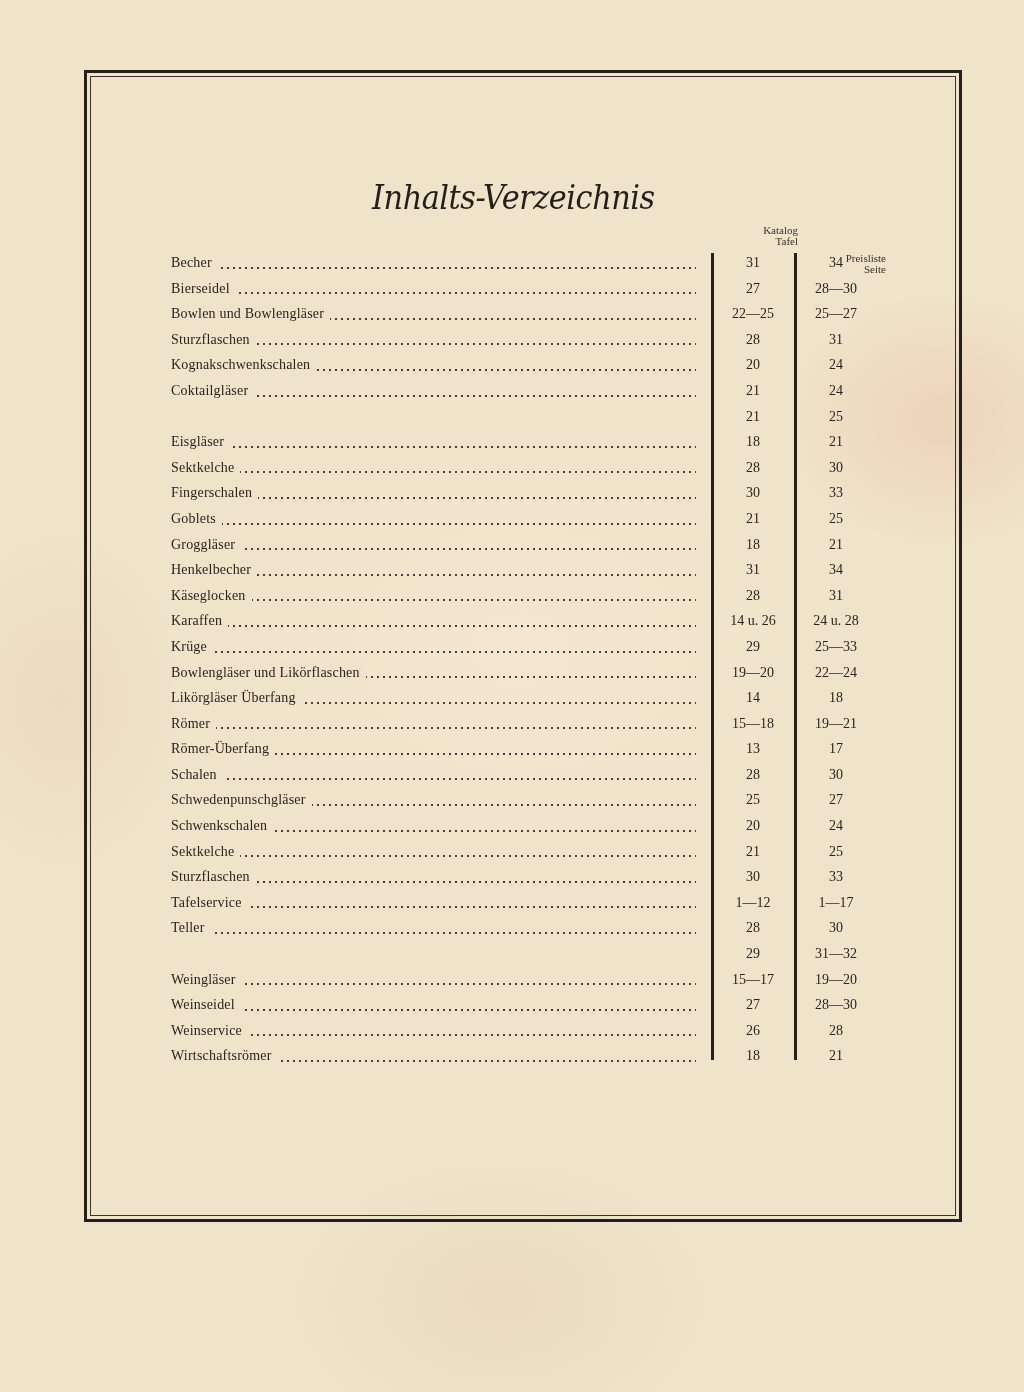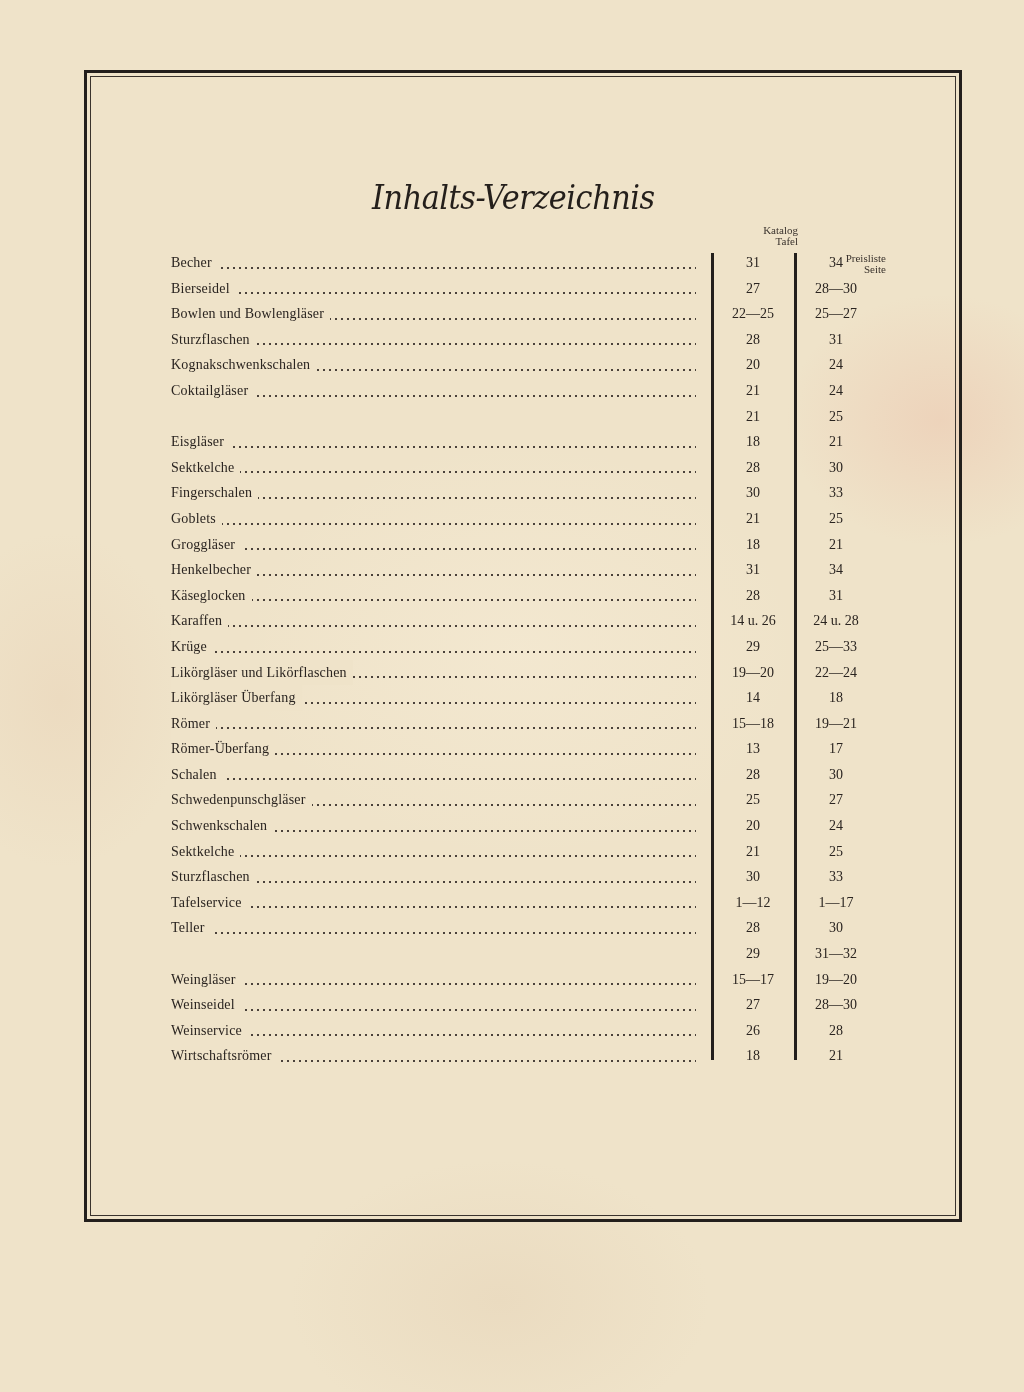--- a/index.html
+++ b/index.html
@@ -163,21 +163,21 @@
       <div class="label"><span class="dots"></span><span class="txt-wrap"><span class="txt">Karaffen</span></span></div>
       <div class="val k">14 u. 26</div>
       <div class="val p">24 u. 28</div>
     </div>
     <div class="row">
       <div class="label"><span class="dots"></span><span class="txt-wrap"><span class="txt">Krüge</span></span></div>
       <div class="val k">29</div>
       <div class="val p">25—33</div>
     </div>
     <div class="row">
-      <div class="label"><span class="dots"></span><span class="txt-wrap"><span class="txt">Likörgläser und Likörflaschen</span></span></div>
+      <div class="label"><span class="dots"></span><span class="txt-wrap"><span class="txt">Bowlengläser und Likörflaschen</span></span></div>
       <div class="val k">19—20</div>
       <div class="val p">22—24</div>
     </div>
     <div class="row">
       <div class="label"><span class="dots"></span><span class="txt-wrap"><span class="txt">Likörgläser Überfang</span></span></div>
       <div class="val k">14</div>
       <div class="val p">18</div>
     </div>
     <div class="row">
       <div class="label"><span class="dots"></span><span class="txt-wrap"><span class="txt">Römer</span></span></div>

